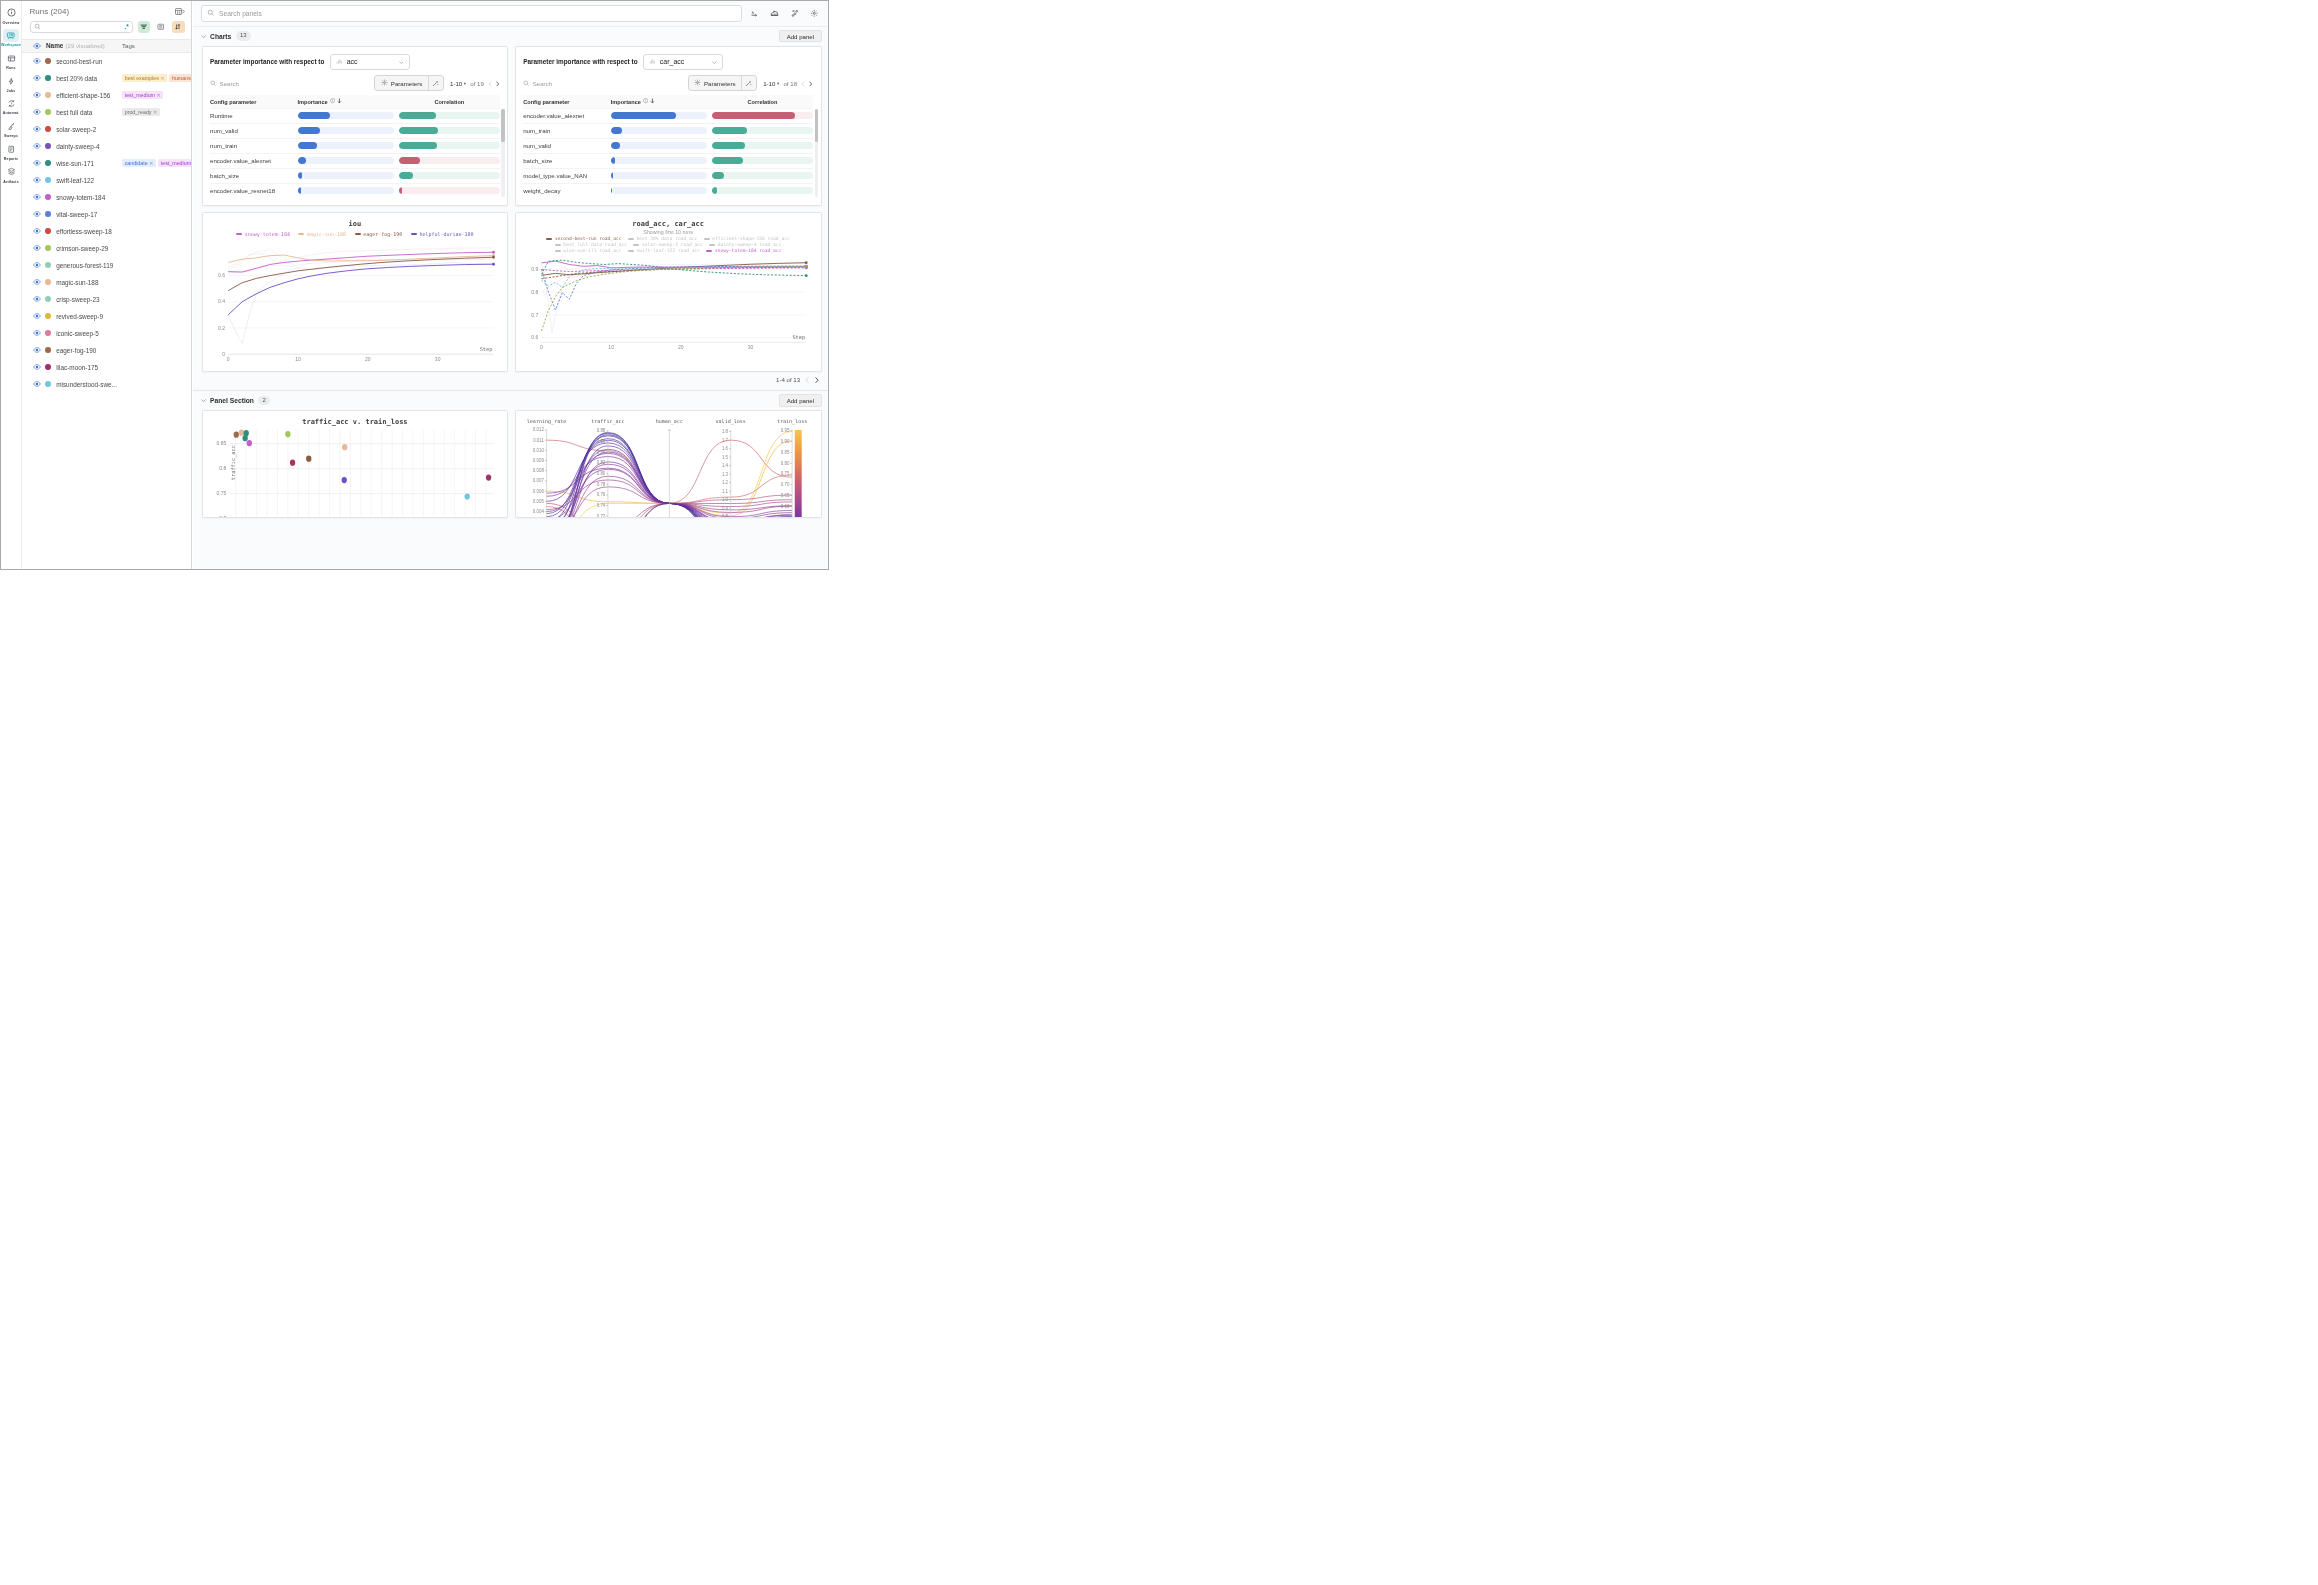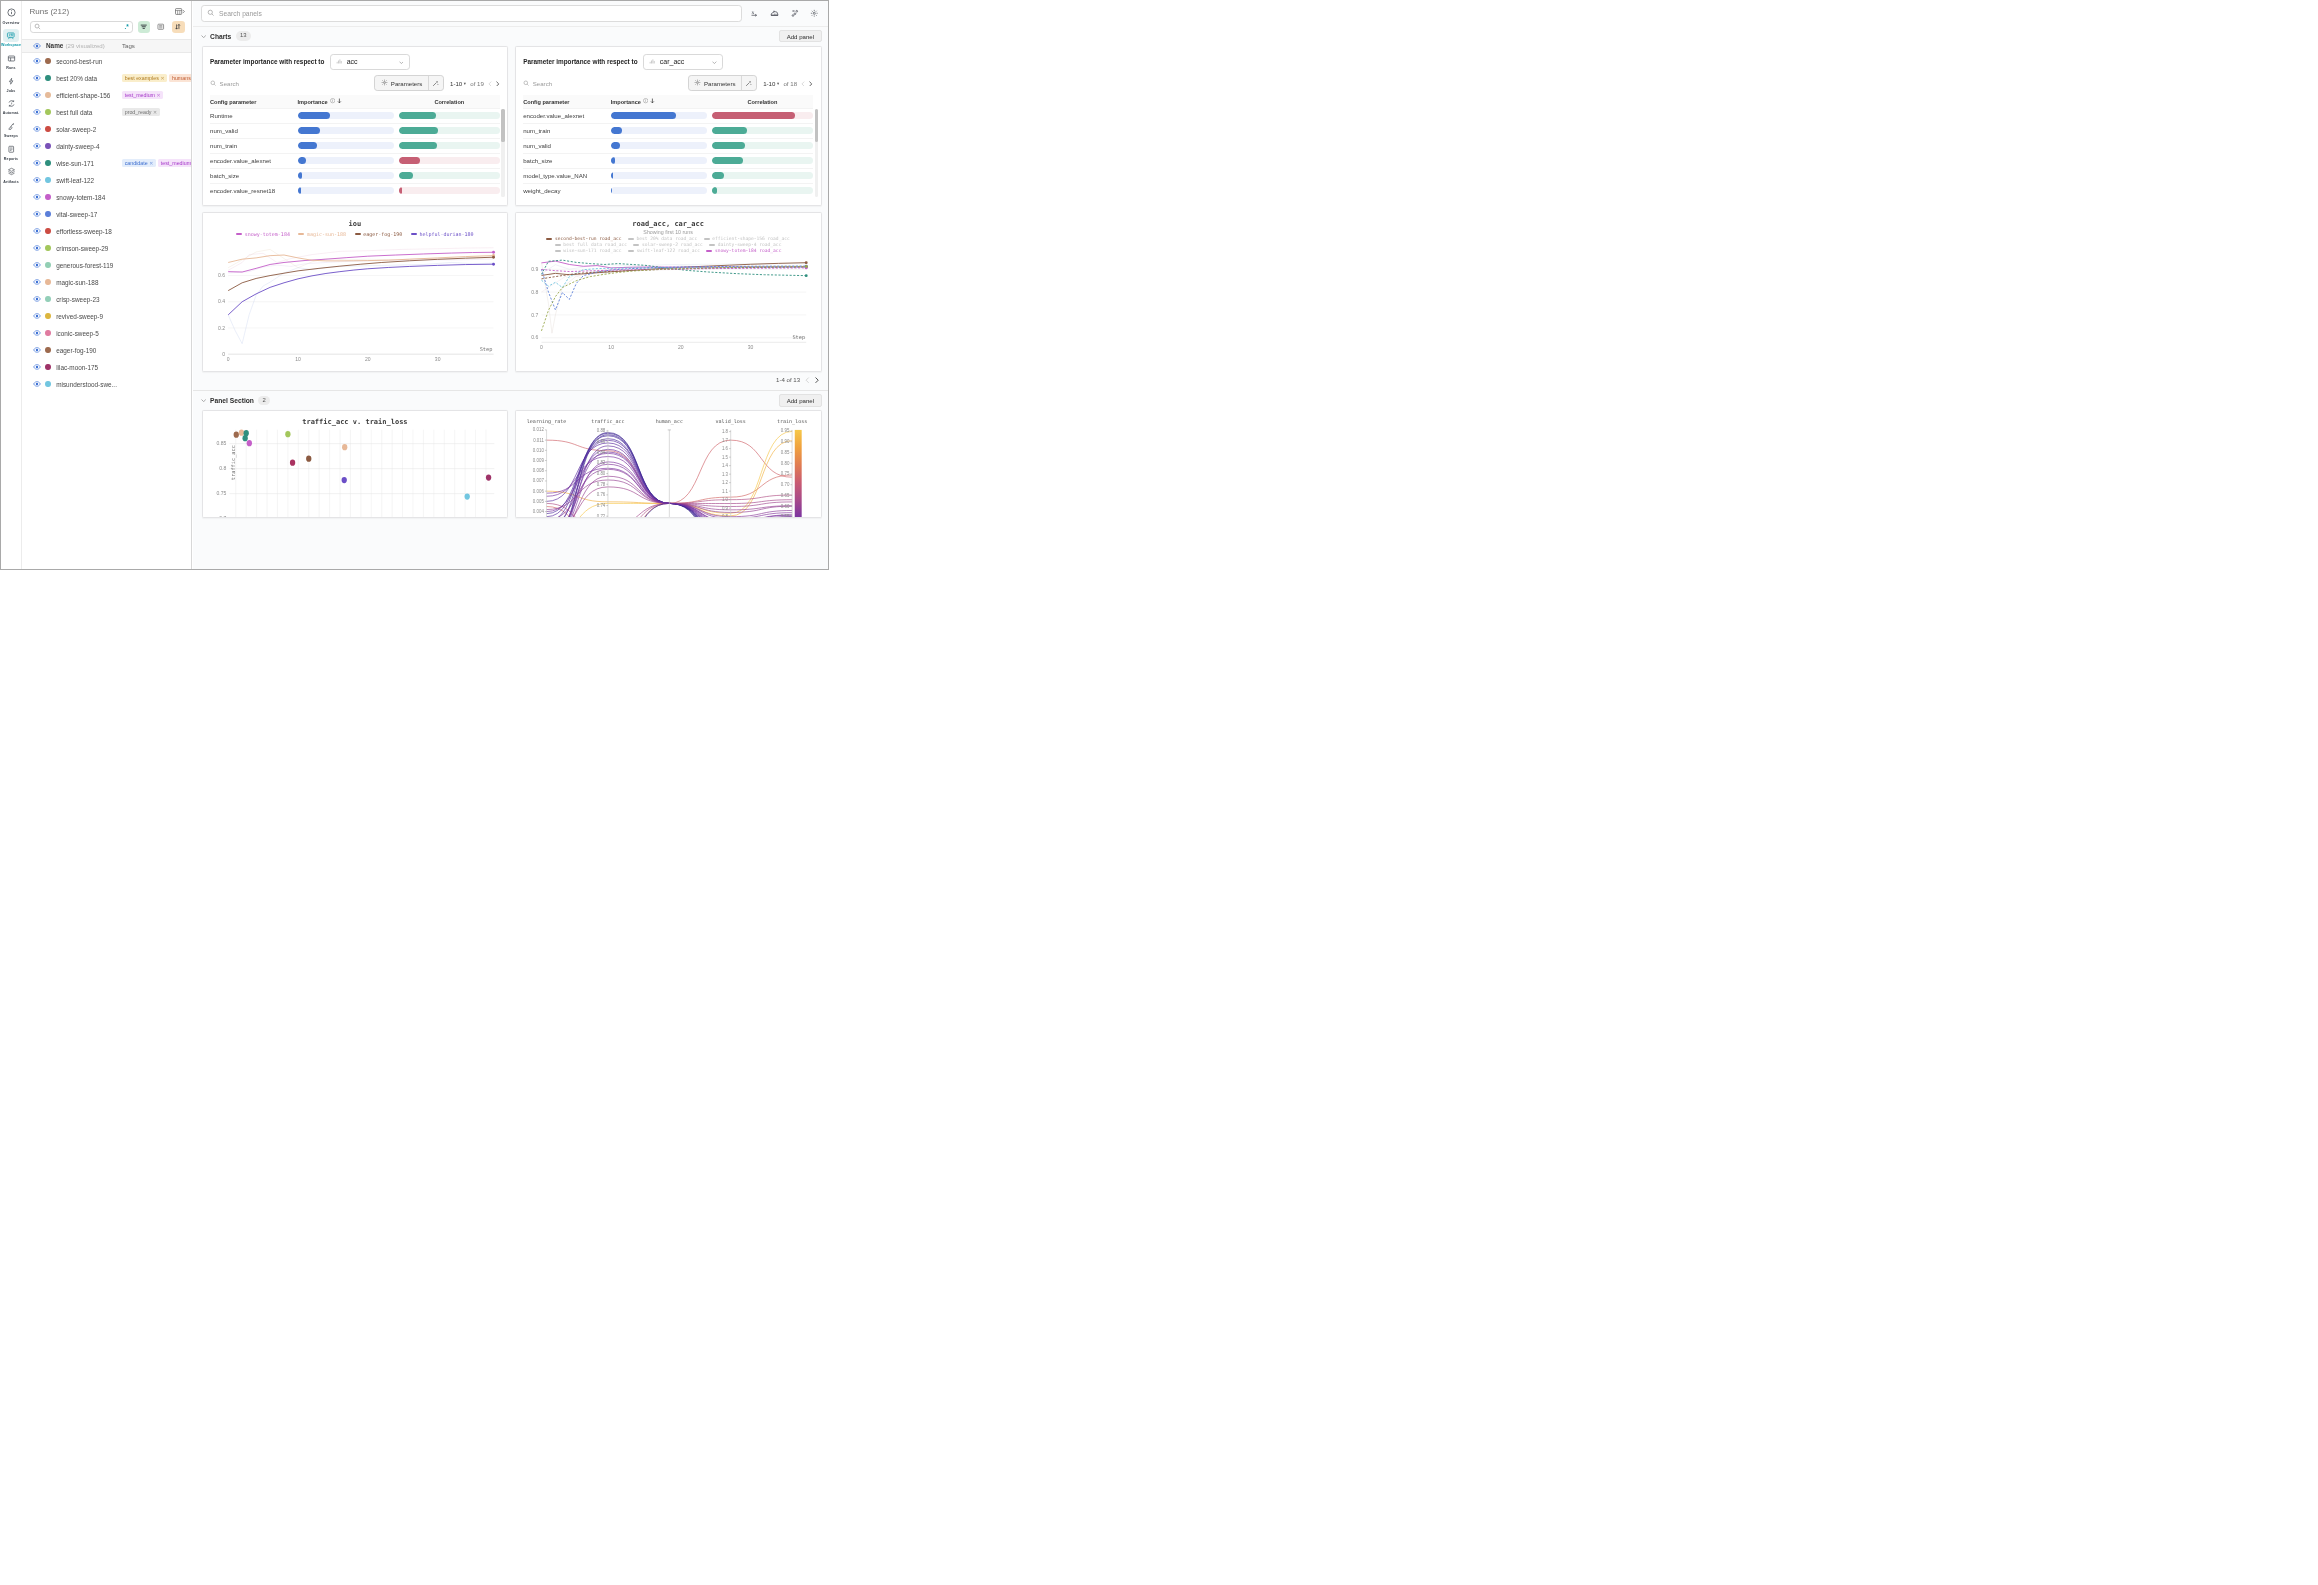--- a/index.html
+++ b/index.html
@@ -178,21 +178,21 @@
             <path d="M10 2.8l6.8 3.4L10 9.6 3.2 6.2z" fill="none" stroke="currentColor" stroke-width="1.3" stroke-linejoin="round"></path>
             <path d="M3.2 10L10 13.4 16.8 10M3.2 13.6L10 17l6.8-3.4" fill="none" stroke="currentColor" stroke-width="1.3" stroke-linejoin="round"></path>
           </svg>
         </span>
     <span class="rail-label">Artifacts</span>
       </div>
     </nav>
 
   <aside class="runs-panel">
     <div class="rp-head">
-      <span class="rp-title">Runs (212)</span>
+      <span class="rp-title">Runs (204)</span>
       <span class="rp-grid-ico">
         <svg viewBox="0 0 20 14" width="9.6" height="7">
             <rect x="1" y="1" width="13" height="12" rx="1.5" fill="none" stroke="currentColor" stroke-width="1.4"></rect>
             <path d="M1 5h13M5.5 5v8M10 5v8" stroke="currentColor" stroke-width="1.1"></path>
             <path d="M16.5 4l3 3-3 3" fill="none" stroke="currentColor" stroke-width="1.4"></path>
           </svg>
       </span>
     </div>
     <div class="rp-search">
       <div class="rp-input">

